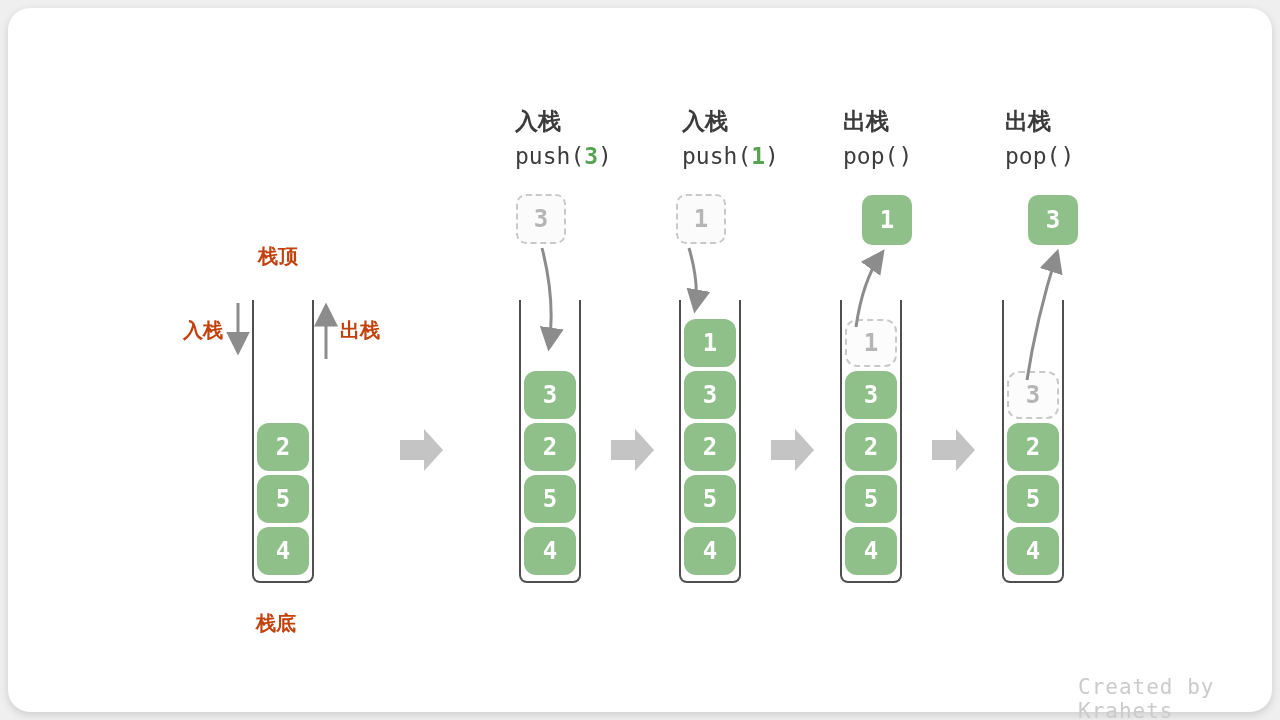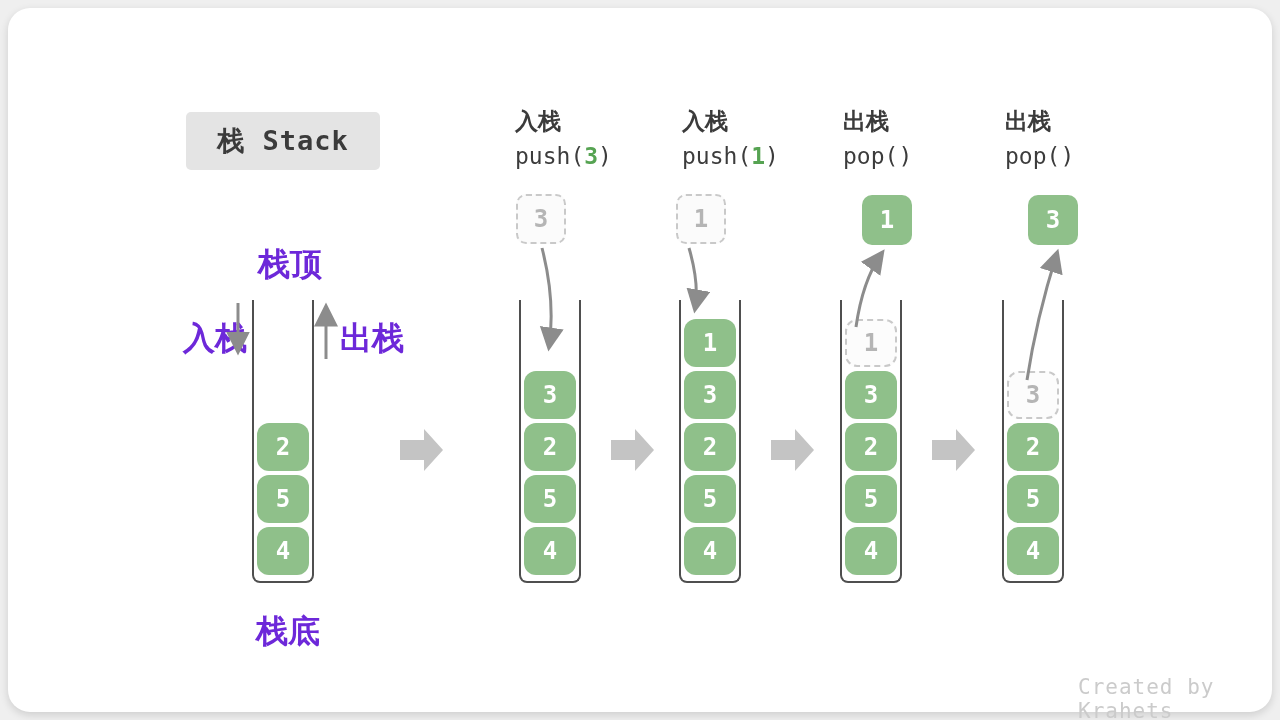--- a/index.html
+++ b/index.html
@@ -31,36 +31,35 @@
   .float-box.solid{background:#8fc08a;color:#ffffff;}
 
   
   .col-head{position:absolute;top:104px;}
   .col-label{font-size:23px;font-weight:700;color:#3b3b3b;line-height:34px;}
   .col-code{font-family:"DejaVu Sans Mono","Liberation Mono",monospace;font-size:23px;
     color:#3c3c3c;line-height:36px;}
   .col-code .arg{color:#56a352;font-weight:700;}
 
   
-  .zh-label{position:absolute;font-size:32px;font-weight:700;color:#6d28d9;}
+  .zh-label{position:absolute;font-size:20px;font-weight:700;color:#c2410c;}
 
   .footer{position:absolute;left:1078px;top:675px;
     font-family:"DejaVu Sans Mono","Liberation Mono",monospace;
     font-size:21px;color:#cbcbcb;letter-spacing:1px;}
 
   svg.overlay{position:absolute;left:0;top:0;pointer-events:none;}
 </style>
 </head>
 <body>
 
 <div class="card"></div>
 
 <div class="layer">
 
-  <div class="title-box">栈 Stack</div>
 
   <div class="zh-label" style="left:258px;top:243px;">栈顶</div>
   <div class="zh-label" style="left:256px;top:610px;">栈底</div>
   <div class="zh-label" style="left:183px;top:317px;">入栈</div>
   <div class="zh-label" style="left:340px;top:317px;">出栈</div>
 
   <div class="col-head" style="left:515px;">
     <div class="col-label">入栈</div>
     <div class="col-code"><span>push(</span><span class="arg">3</span><span>)</span></div>
   </div>

